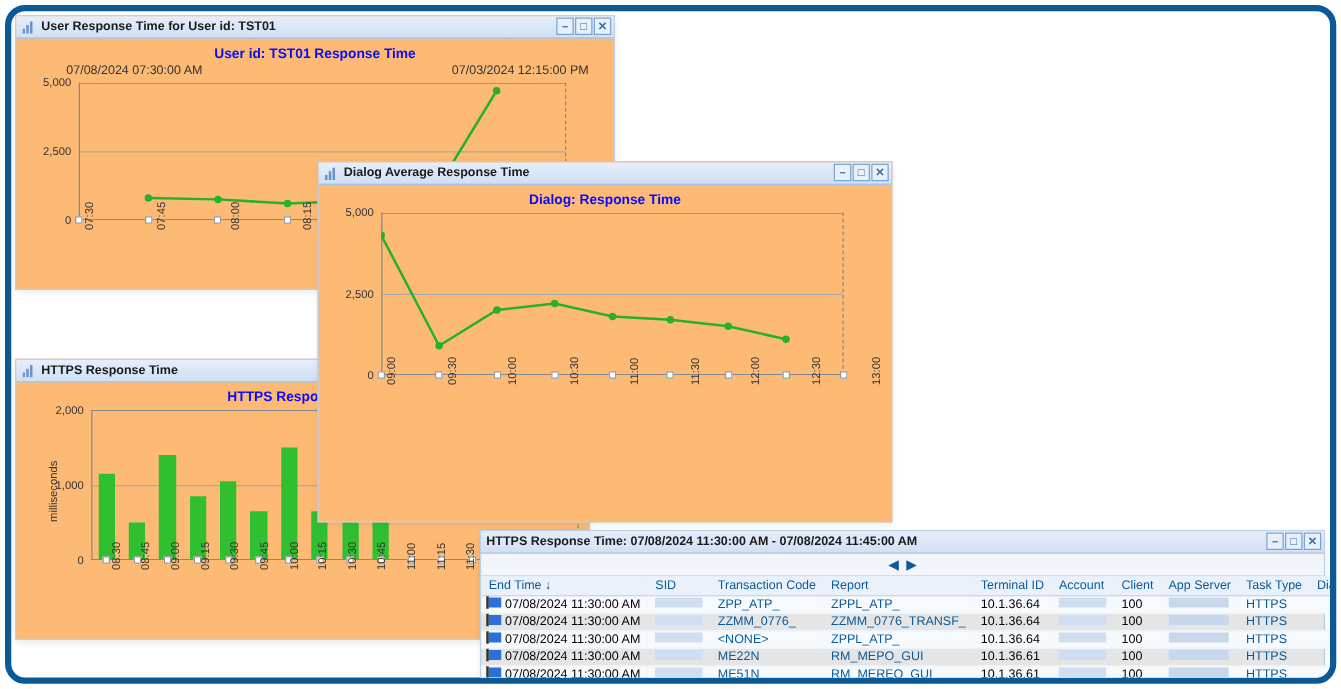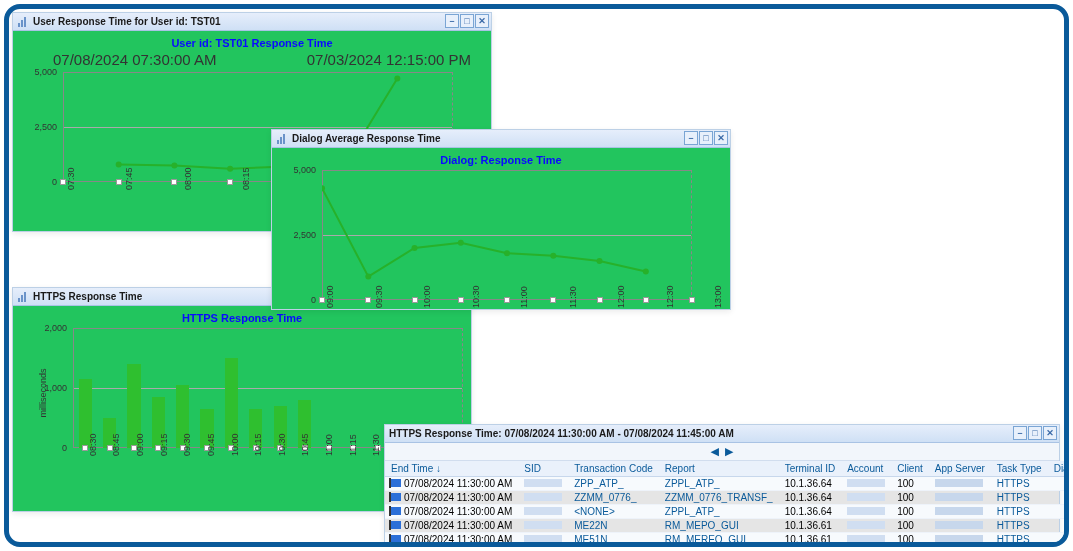--- a/index.html
+++ b/index.html
@@ -15,21 +15,21 @@
   .frame {
     position: absolute;
     inset: 4px;
     border: 5px solid #0a5a9a;
     border-radius: 16px;
     background: #fff;
     overflow: hidden;
   }
   .panel {
     position: absolute;
-    background: #22c55e;
+    background: #fdba74;
     border: 1px solid #bcd0e6;
     box-shadow: 0 2px 6px rgba(0,0,0,0.08);
   }
   .panel-header {
     background: linear-gradient(#e6eefb, #cfe0f5);
     border-bottom: 1px solid #a9c3e4;
     height: 18px;
     display: flex;
     align-items: center;
     padding: 0 4px;
@@ -58,21 +58,21 @@
   .chart-title {
     color: #0a0aff;
     font-weight: bold;
     text-align: center;
     font-size: 11px;
     padding: 6px 0 2px 0;
   }
   .chart-subline {
     display: flex;
     justify-content: space-between;
-    font-size: 15px;
+    font-size: 10px;
     color: #333;
     padding: 0 20px 2px 40px;
   }
   .chart-area {
     position: relative;
     margin: 2px 20px 4px 50px;
   }
   .chart-grid {
     position: absolute; inset: 0;
     border: 1px solid #888;
@@ -286,21 +286,21 @@
           <div class="xlab" style="left:calc(59.375% + 3px)">10:45</div>
           <div class="xlab" style="left:calc(65.625% + 3px)">11:00</div>
           <div class="xlab" style="left:calc(71.875% + 3px)">11:15</div>
           <div class="xlab" style="left:calc(78.125% + 3px)">11:30</div>
           <div class="xlab" style="left:calc(84.375% + 3px)">11:45</div>
           <div class="xlab" style="left:calc(90.625% + 3px)">12:00</div>
           <div class="xlab" style="left:calc(96.875% + 3px)">12:15</div>
         </div>
       </div>
   </div>
-  <div class="panel" style="left:262px; top:120px; width:460px; height:181px; z-index:2;">
+  <div class="panel" style="left:245px; top:120px; width:460px; height:289px; z-index:2;">
 
   <div class="panel-header">
     <span class="icon">
       <svg width="10" height="10" viewBox="0 0 10 10">
             <rect x="0" y="6" width="2" height="4" fill="#6a93c9"></rect>
             <rect x="3" y="3" width="2" height="7" fill="#6a93c9"></rect>
             <rect x="6" y="0" width="2" height="10" fill="#6a93c9"></rect>
           </svg>
     </span>
     <span>Dialog Average Response Time</span>

